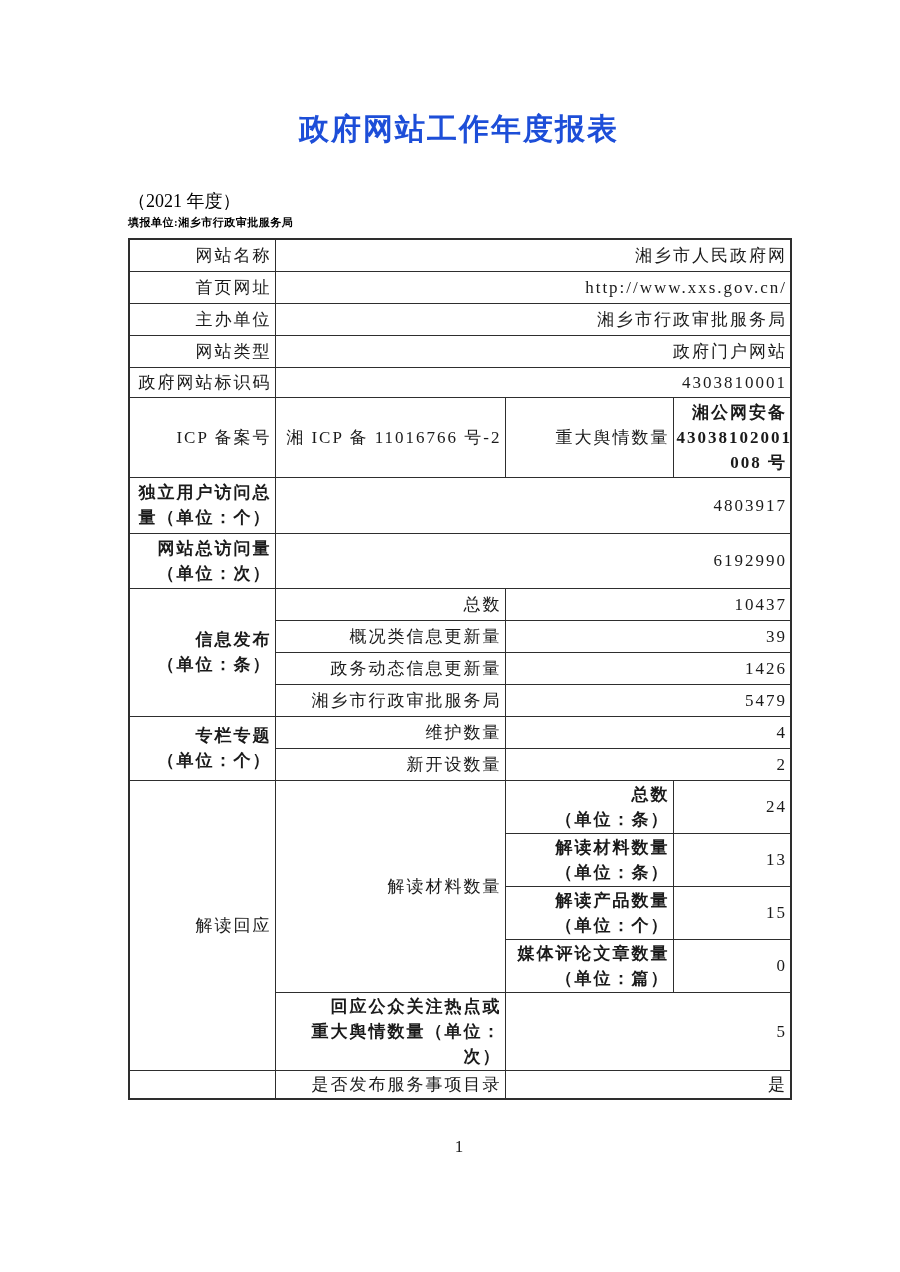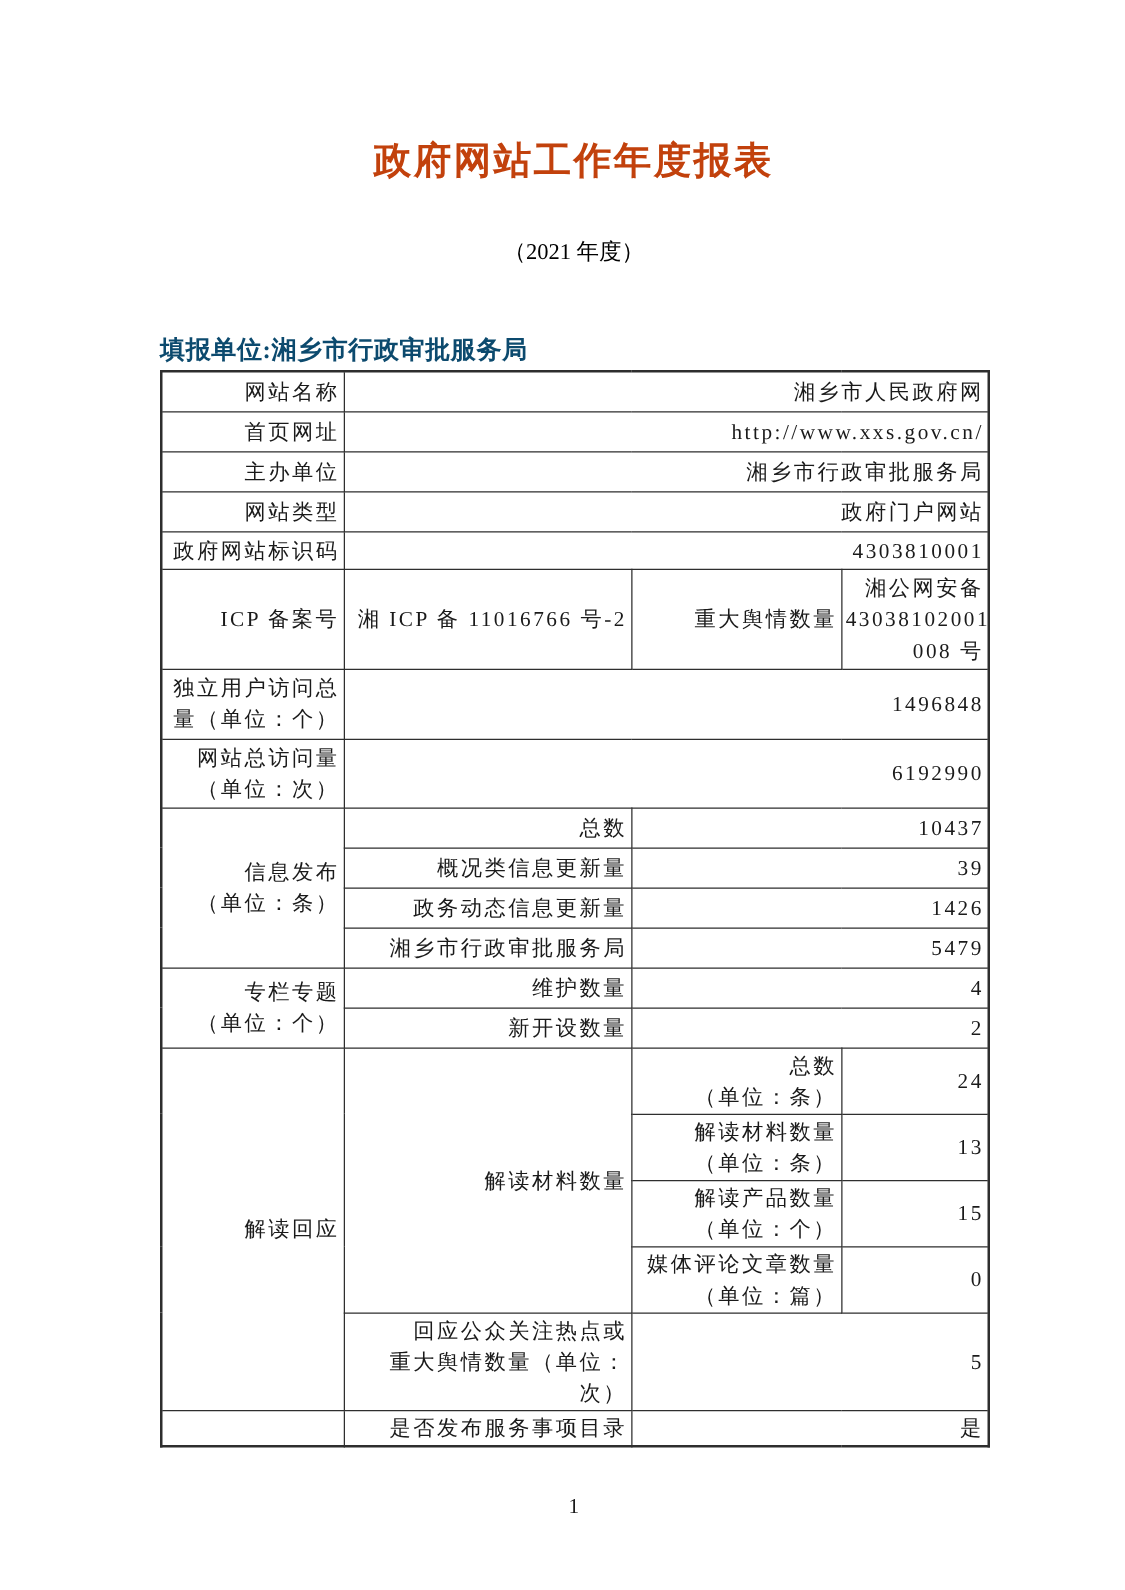--- a/index.html
+++ b/index.html
@@ -4,36 +4,36 @@
 <style>
   html,body { margin:0; padding:0; }
   body {
     width:900px; height:1272px; background:#ffffff; color:#111;
     font-family:"Liberation Serif","DejaVu Serif",serif;
     overflow:hidden;
   }
   .sheet { width:662px; margin-left:128px; padding-top:112px; }
   .title {
     font-size:30px; font-weight:bold; text-align:center;
-    margin:0; line-height:34px; letter-spacing:2px; color:#c2410c;
+    margin:0; line-height:34px; letter-spacing:2px; color:#1d4ed8;
   }
-  .subtitle { text-align:center; font-size:18px; margin-top:44px; line-height:22px; color:#000; }
-  .unit-line { font-size:20px; font-weight:bold; margin-top:58px; line-height:20px; color:#0c4a6e; letter-spacing:0.5px; }
+  .subtitle { font-size:18px; margin-top:44px; line-height:22px; color:#000; }
+  .unit-line { font-size:11px; font-weight:bold; line-height:20px; color:#000000; letter-spacing:0.5px; }
   table.report {
     border-collapse:collapse; table-layout:fixed;
     width:662px; margin-top:6px;
     border:2px solid #2e2e2e;
   }
   table.report td {
     border:1px solid #2e2e2e;
     text-align:right; vertical-align:middle;
     font-size:17px; line-height:25px; letter-spacing:2px;
     padding:1px 3px; overflow:hidden; color:#1a1a1a;
   }
-  td.pre { white-space:pre-line; }
+  td.pre { white-space:pre-line;font-weight:bold; }
   tr.h30{height:30px} tr.h32{height:32px} tr.h36{height:20px}
   tr.h50{height:50px} tr.h55{height:55px} tr.h56{height:56px}
   tr.h74{height:74px} tr.h80{height:80px}
   .pagenum { text-align:center; font-size:17px; margin-top:34px; line-height:25px; color:#1a1a1a; }
 </style>
 </head>
 <body>
 
 <div class="sheet">
 
@@ -73,21 +73,21 @@
         <td>ICP 备案号</td>
         <td>湘 ICP 备 11016766 号-2</td>
         <td>重大舆情数量</td>
         <td class="pre">湘公网安备
 43038102001
 008 号</td>
       </tr>
       <tr class="h56">
         <td class="pre">独立用户访问总
 量（单位：个）</td>
-        <td colspan="3">1496848</td>
+        <td colspan="3">4803917</td>
       </tr>
       <tr class="h55">
         <td class="pre">网站总访问量
 （单位：次）</td>
         <td colspan="3">6192990</td>
       </tr>
       <tr class="h32">
         <td rowspan="4" class="pre">信息发布
 （单位：条）</td>
         <td>总数</td>

